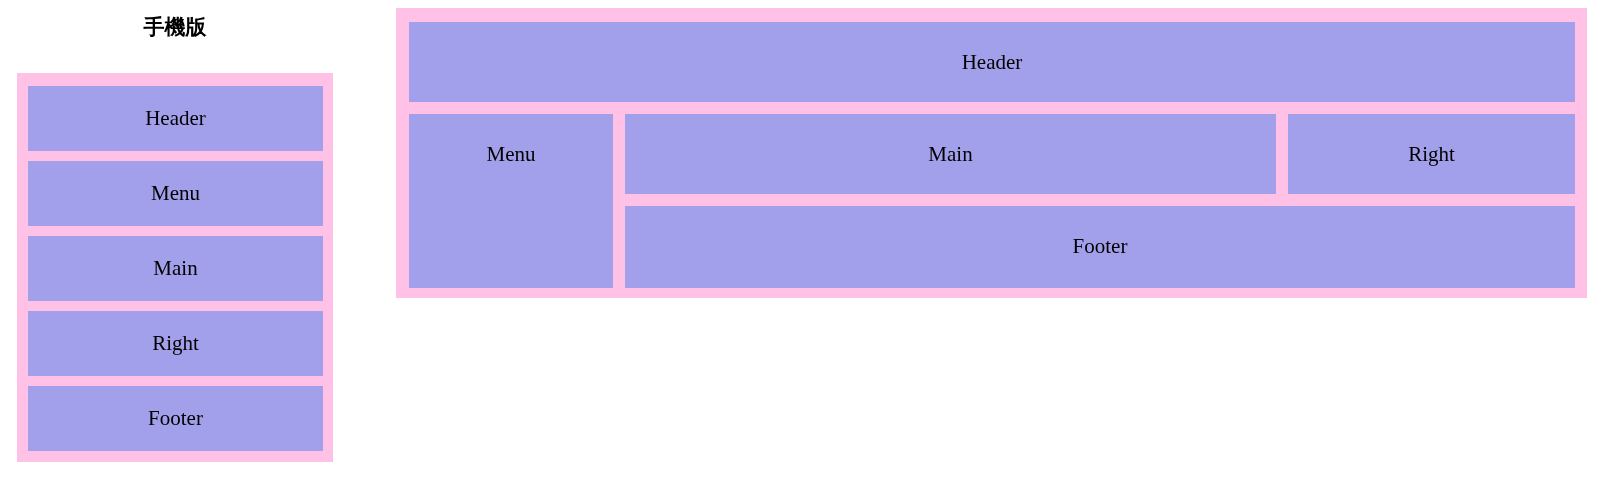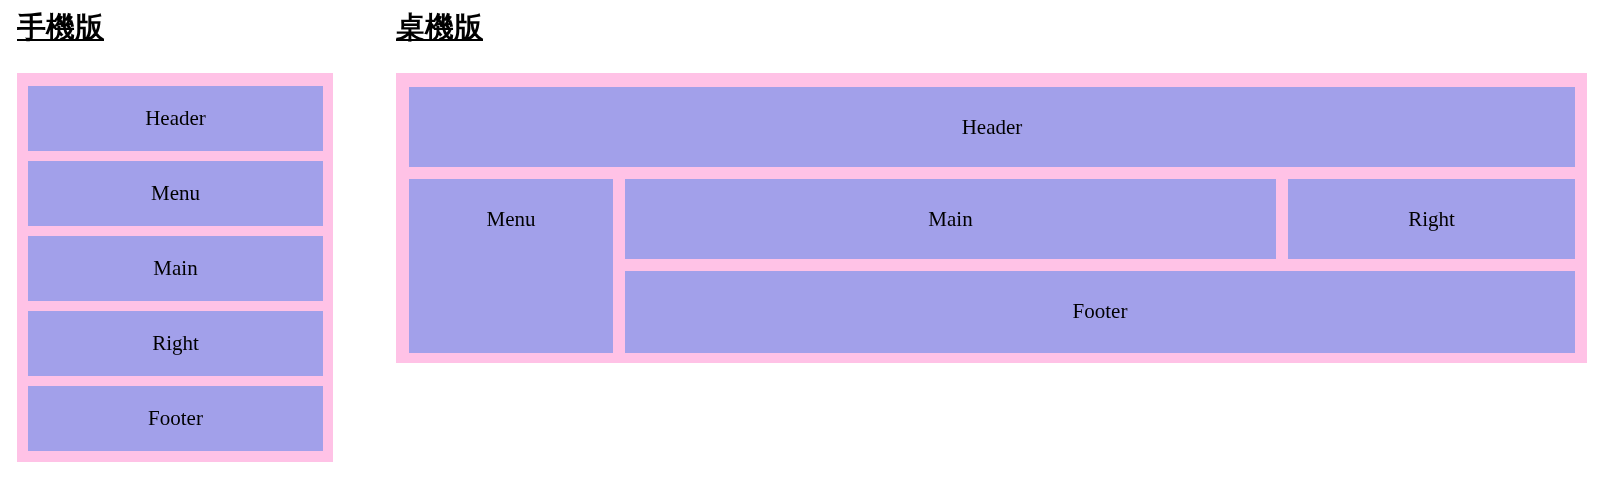--- a/index.html
+++ b/index.html
@@ -21,24 +21,24 @@
   .page{
     display:flex;
     align-items:flex-start;
     padding:8px 13px 0 17px;
     width:1600px;
   }
   .panel-title{
     margin:0 0 27px 0;
     font-family:"Liberation Sans","DejaVu Sans",sans-serif;
     font-weight:700;
-    font-size:29px;
+    font-size:21px;
     line-height:38px;
+    text-align:center;
     color:var(--label);
-    text-decoration:underline;
   }
   .panel.mobile{ width:316px; flex:none; }
   .panel.desktop{ flex:1; margin-left:63px; }
 
   .frame{ background:var(--pink); }
 
   
   .mobile-frame{
     padding:13px 10px 11px 11px;
     display:flex;
@@ -98,21 +98,20 @@
       <div class="box">
         <span>Right</span>
       </div>
       <div class="box">
         <span>Footer</span>
       </div>
     </div>
   </section>
 
   <section class="panel desktop">
-    <h2 class="panel-title">桌機版</h2>
     <div class="frame desktop-frame">
       <div class="box area-header">
         <span>Header</span>
       </div>
       <div class="box area-menu">
         <span>Menu</span>
       </div>
       <div class="box area-main">
         <span>Main</span>
       </div>

